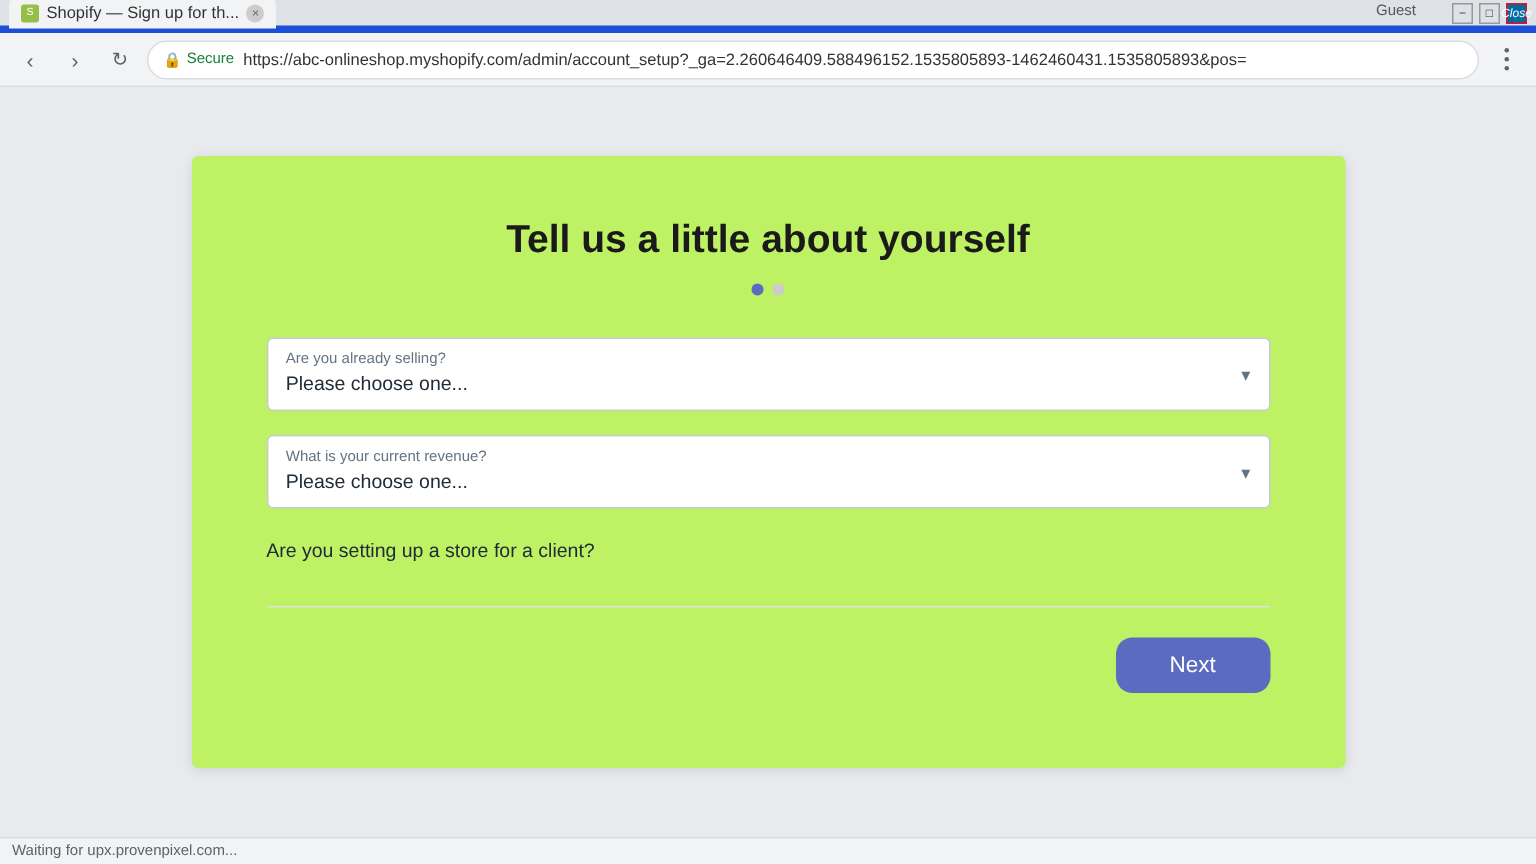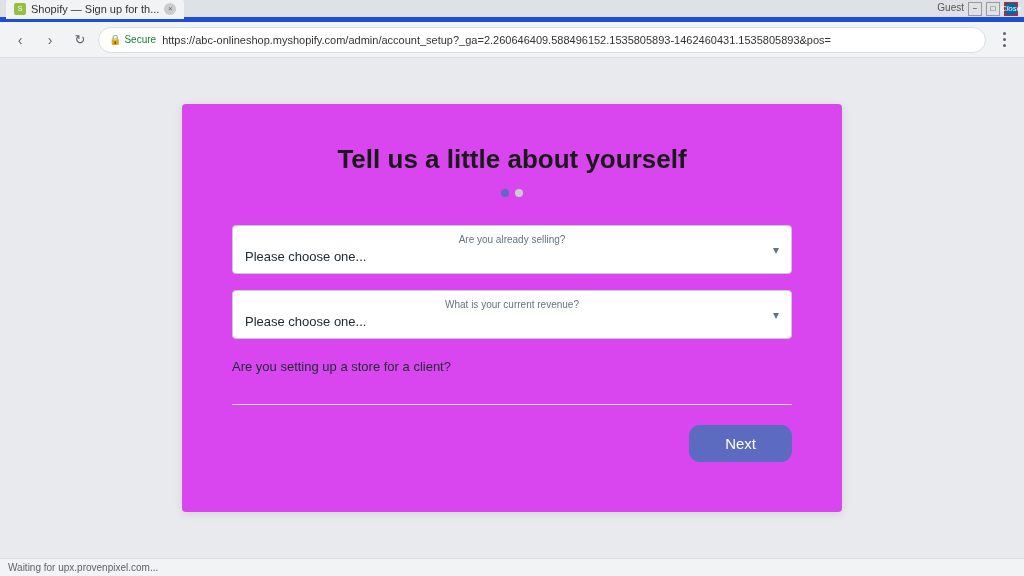--- a/index.html
+++ b/index.html
@@ -77,21 +77,21 @@
     }
     .ctrl-btn.close-btn {
       background: #0369a1;
       color: white;
       border-color: #e81123;
       font-style: italic;
     }
     .guest-label {
       font-size: 10px;
       color: #555;
-      margin-right: 0;
+      margin-right: 20px;
     }
 
     
     .address-bar {
       height: 36px;
       background: #f1f3f4;
       display: flex;
       align-items: center;
       padding: 0 8px;
       gap: 6px;
@@ -157,22 +157,22 @@
     .page-bg {
       width: 100%;
       height: calc(576px - 22px - 36px - 18px);
       background: #e8eaed;
       display: flex;
       align-items: center;
       justify-content: center;
     }
 
     .card {
-      background: #d946ef;
-      width: 660px;
+      background: #bef264;
+      width: 769px;
       padding: 40px 50px 50px;
       border-radius: 4px;
       box-shadow: 0 2px 8px rgba(0,0,0,0.1);
     }
 
     .card-title {
       text-align: center;
       font-size: 26px;
       font-weight: 700;
       color: #1a1a1a;
@@ -203,21 +203,20 @@
       padding: 8px 12px;
       position: relative;
       cursor: pointer;
       background: white;
     }
     .select-label {
       font-size: 10px;
       color: #637381;
       margin-bottom: 2px;
       display: block;
-      text-align: center;
     }
     .select-value {
       font-size: 13px;
       color: #212b36;
     }
     .select-arrow {
       position: absolute;
       right: 12px;
       top: 50%;
       transform: translateY(-50%);

